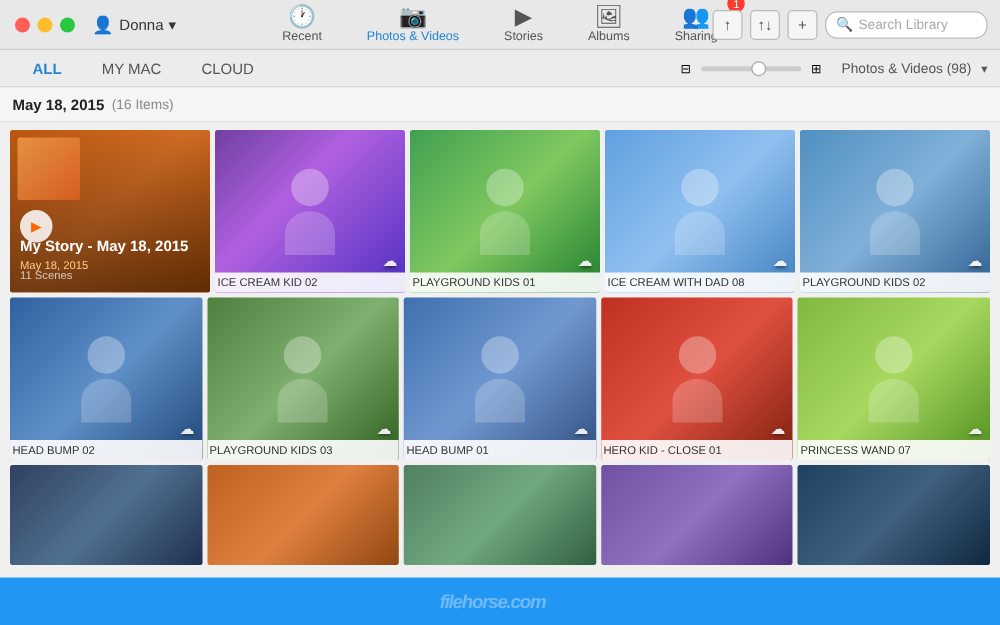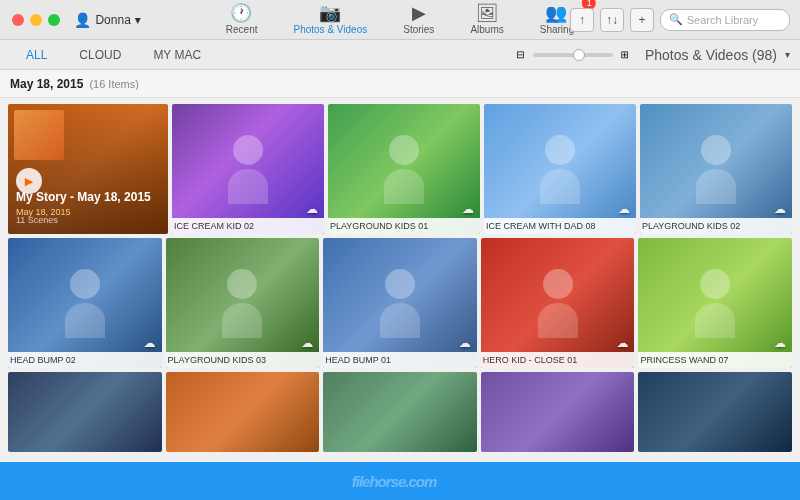--- a/index.html
+++ b/index.html
@@ -375,31 +375,31 @@
     <div class="icon-btn">↑↓</div>
     <div class="icon-btn">+</div>
     <div class="search-box">
       <span>🔍</span>
       <span style="font-size:11px;color:#aaa;">Search Library</span>
     </div>
   </div>
 </div>
 
 <div class="sub-nav">
-  <div class="sub-nav-item active" style="color:#2387d6;font-weight:400;">ALL</div>
+  <div class="sub-nav-item active" style="color:#2387d6;font-weight:700;">ALL</div>
+  <div class="sub-nav-item">MY MAC</div>
   <div class="sub-nav-item">CLOUD</div>
-  <div class="sub-nav-item">MY MAC</div>
 
   <div style="margin-left:auto;display:flex;align-items:center;gap:8px;">
     <span style="font-size:10px;">⊟</span>
     <div class="slider-track">
       <div class="slider-thumb"></div>
     </div>
     <span style="font-size:10px;">⊞</span>
-    <span style="font-size:14px;color:#555;margin-left:8px;">Photos &amp; Videos (98)</span>
+    <span style="font-size:11px;color:#555;margin-left:8px;">Photos &amp; Videos (98)</span>
     <span style="font-size:10px;color:#555;">▾</span>
   </div>
 </div>
 
 <div class="toolbar-row">
   <div style="display:flex;align-items:center;">
     <span style="font-size:12px;font-weight:600;color:#222;">May 18, 2015</span>
     <span style="font-size:11px;color:#888;margin-left:6px;">(16 Items)</span>
   </div>
 </div>

